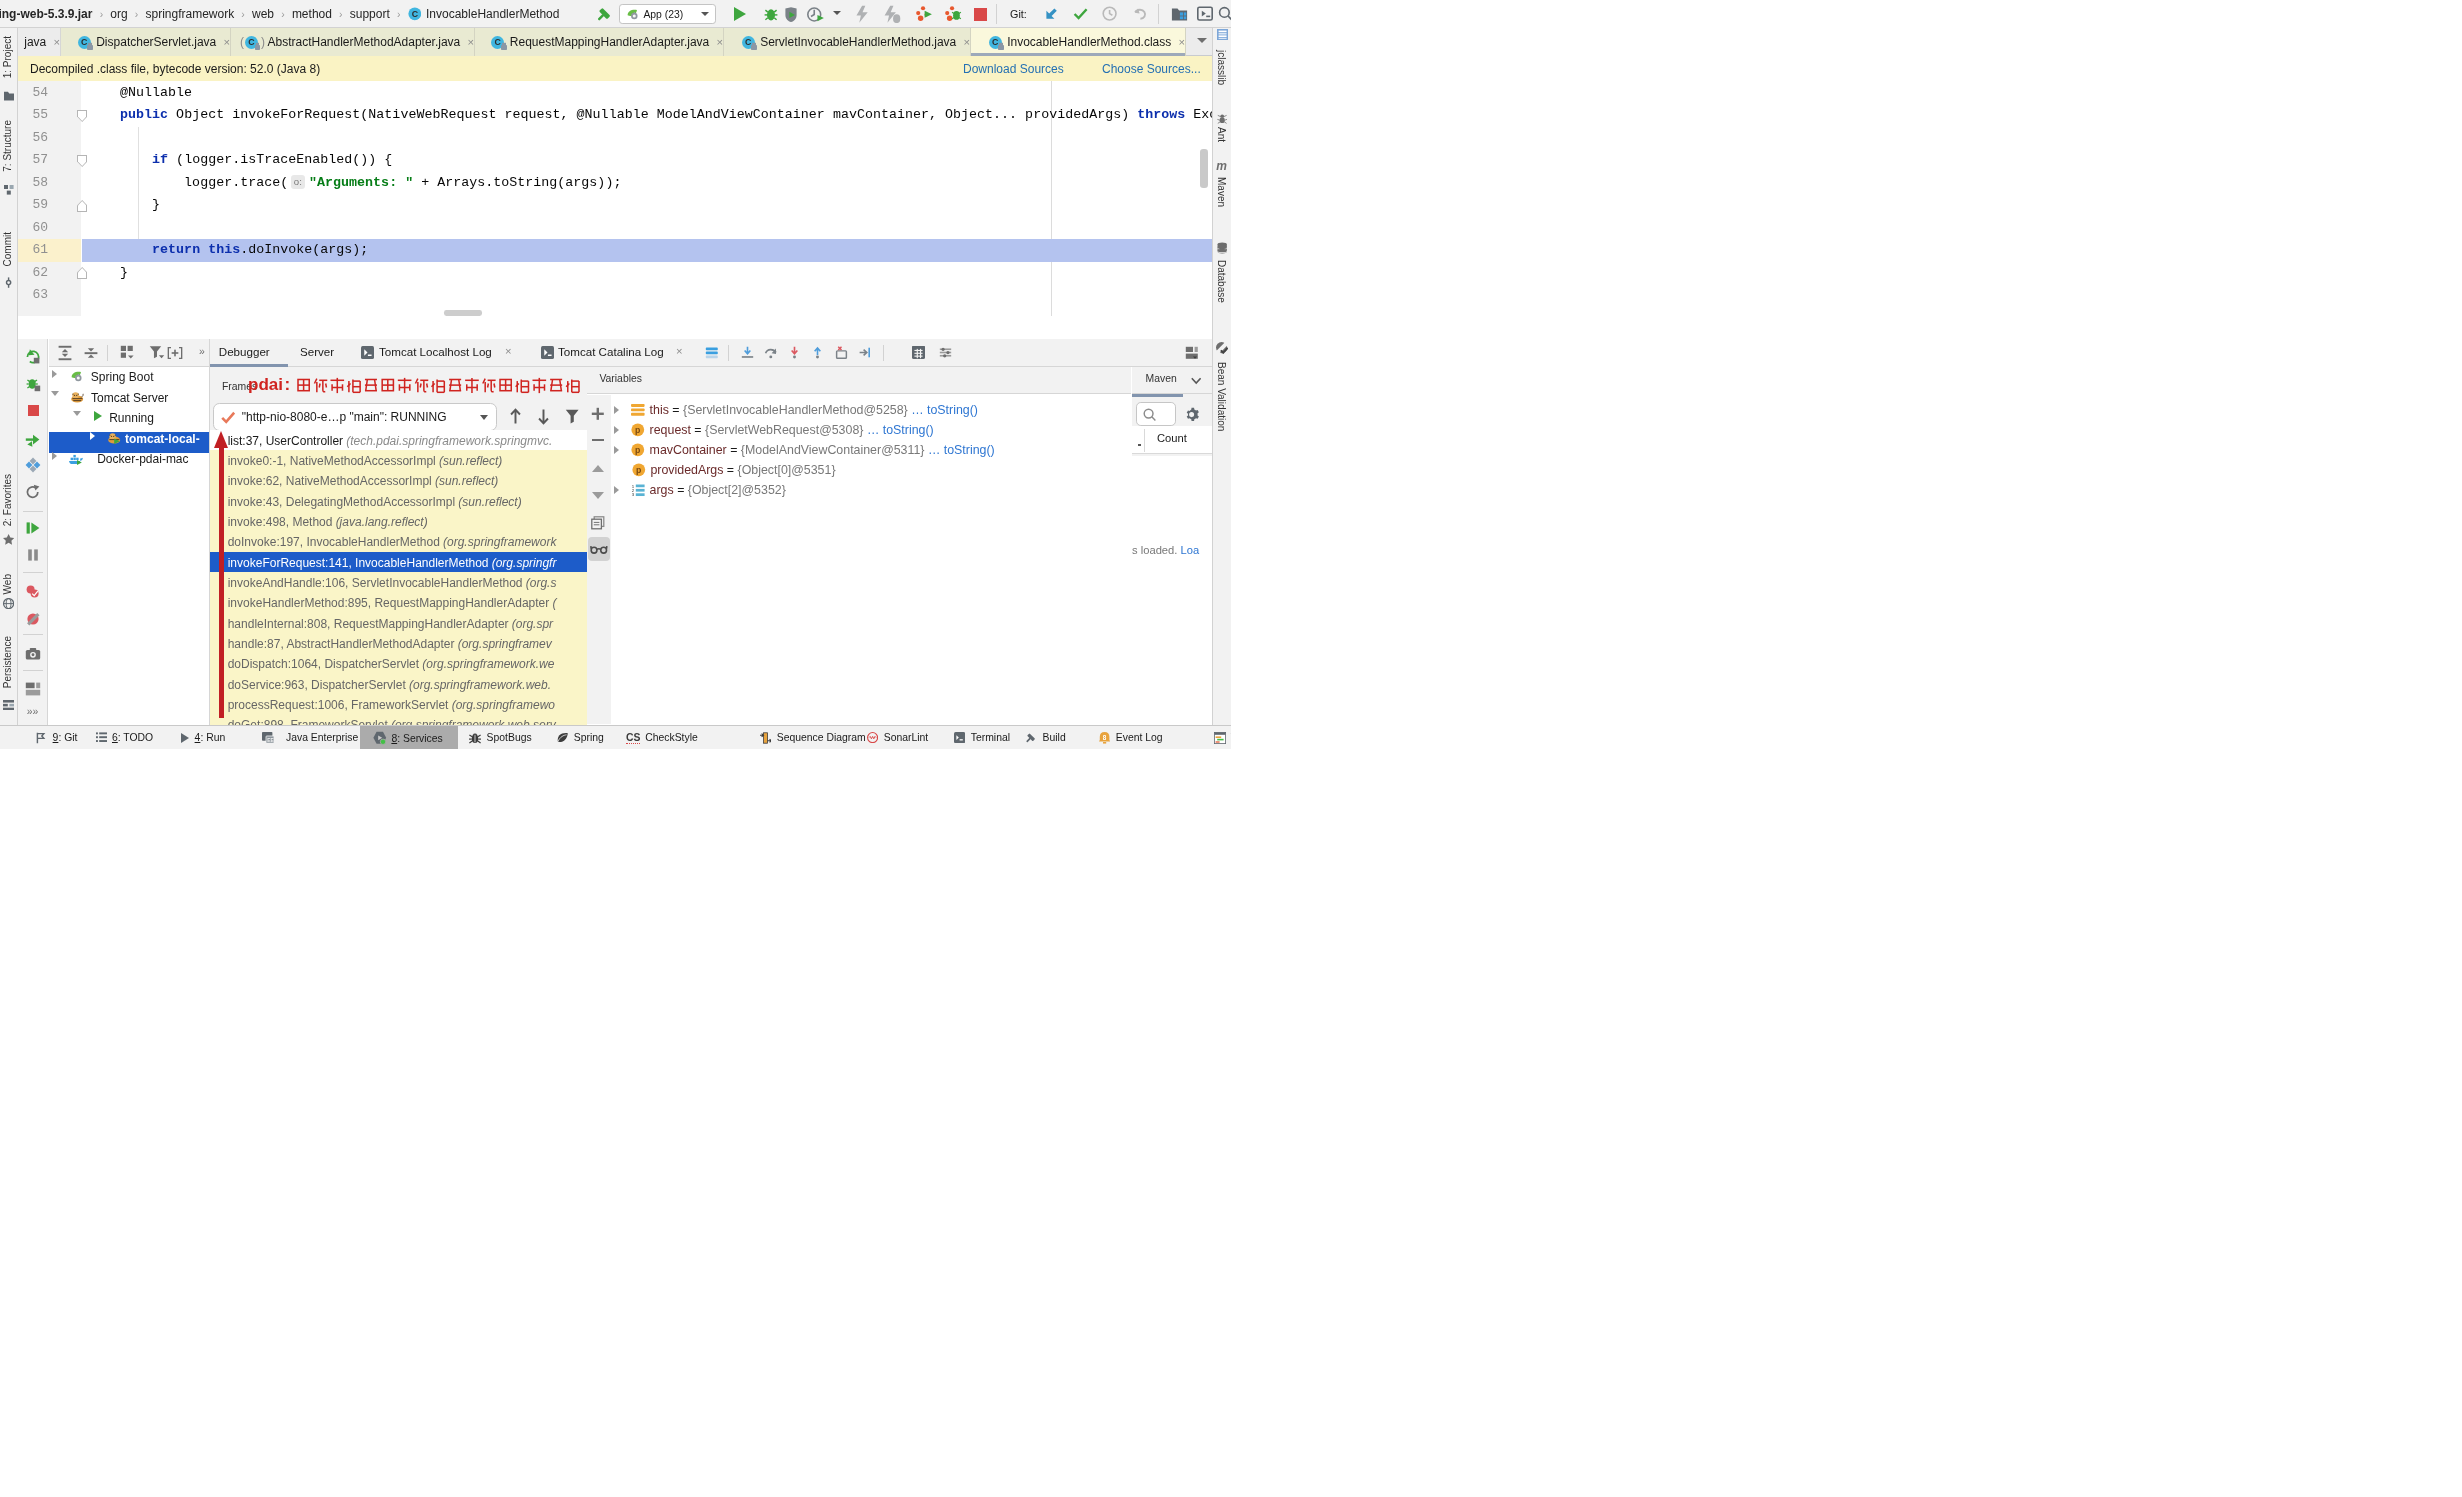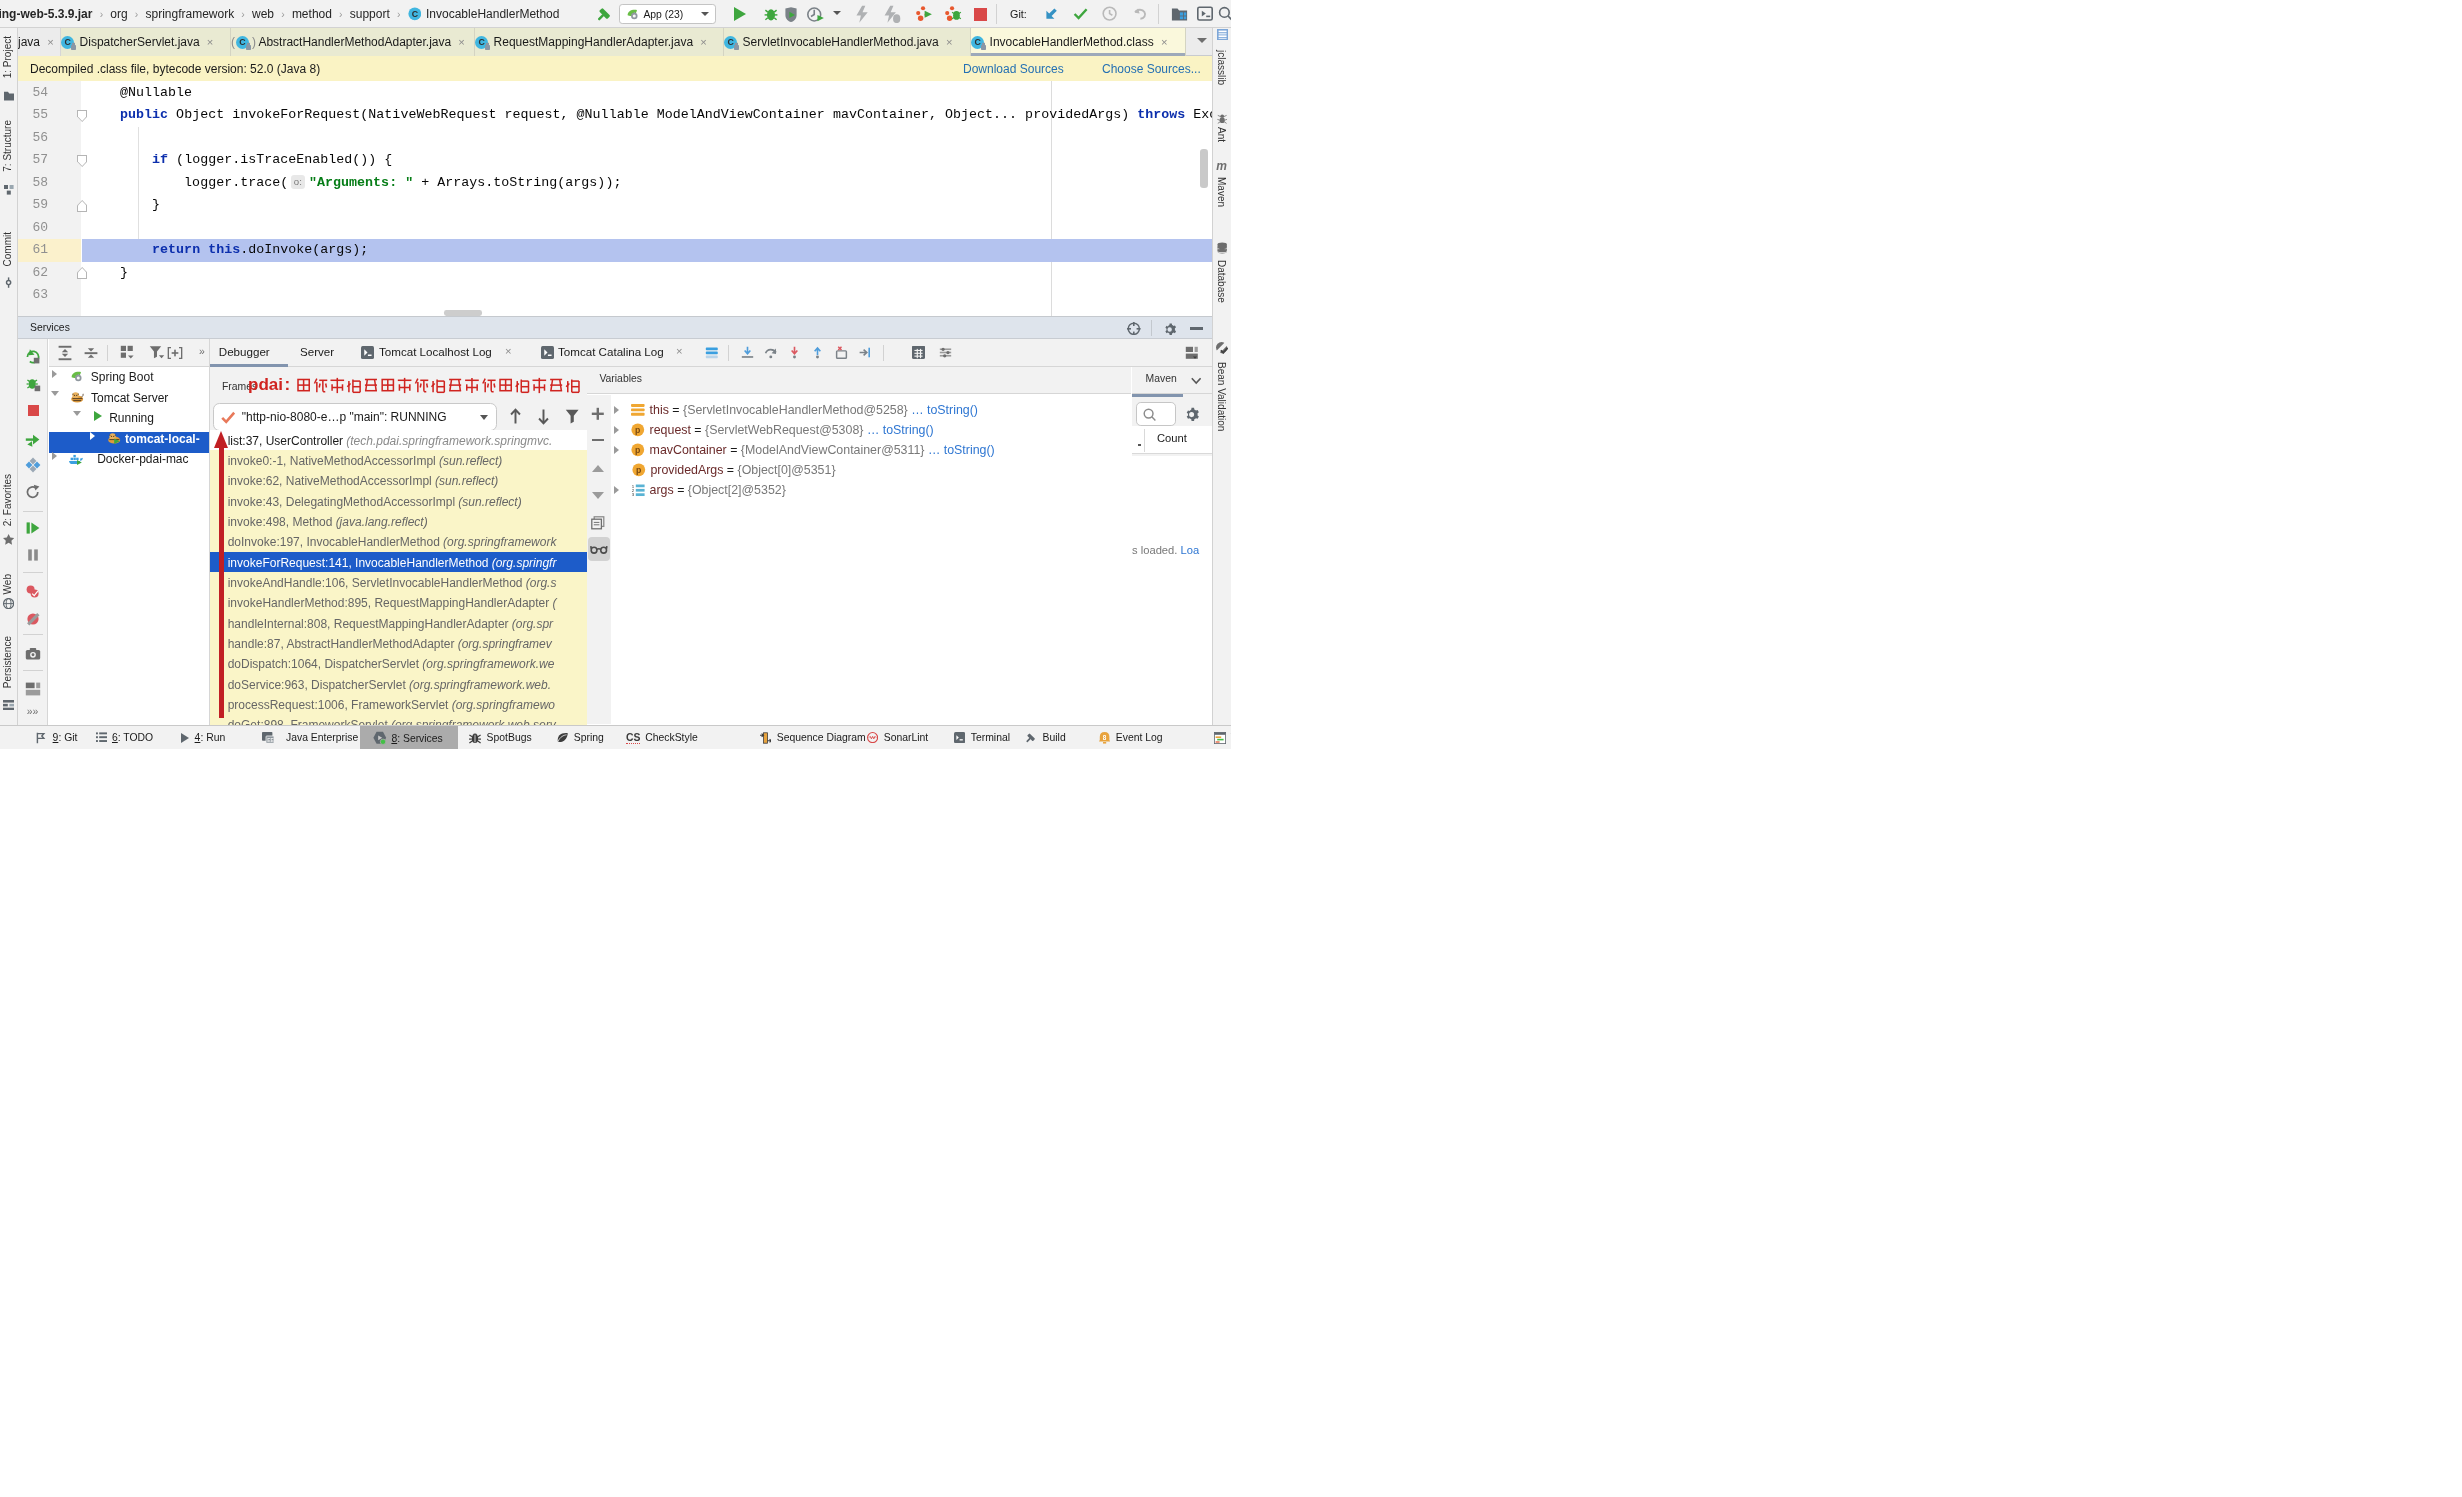--- a/index.html
+++ b/index.html
@@ -3,21 +3,21 @@
 *{margin:0;padding:0;box-sizing:border-box}
 html,body{width:1231px;height:749px;overflow:hidden}
 body{font-family:"Liberation Sans",sans-serif;font-size:10.4px;color:#1a1a1a;background:#fff;position:relative}
 .abs{position:absolute}
 
 #toolbar{position:absolute;left:0;top:0;width:1231px;height:28px;background:#f2f2f2;border-bottom:0.8px solid #d2d2d2}
 #crumbs{position:absolute;left:0;top:0;height:28px;display:flex;align-items:center;font-size:12px;color:#262626}
 #crumbs .sep{color:#9a9a9a;margin:0 7.2px;font-size:10.4px}
 
 #tabbar{position:absolute;left:18px;top:28px;width:1213px;height:28px;background:#ececec;display:flex;box-shadow:inset 0 -0.8px 0 0 #bcc0c6}
-.tab{height:28px;display:flex;align-items:center;justify-content:flex-start;background:#e9ead2;border-right:0.8px solid #d4d4c2;font-size:12px;color:#1a1a1a;position:relative;flex:none}
+.tab{height:28px;display:flex;align-items:center;justify-content:flex-end;background:#e9ead2;border-right:0.8px solid #d4d4c2;font-size:12px;color:#1a1a1a;position:relative;flex:none}
 .tab.gray{background:#ececec;border-right:0.8px solid #d6d6d6}
 .tab.active{background:#faf8dc}
 .tab.active:after{content:"";position:absolute;left:0;right:0;bottom:0;height:3.2px;background:#9da9ba}
 .tab .x{color:#8c8c8c;margin-left:7.2px;font-size:11.2px}
 .cicon{width:13px;height:13px;border-radius:50%;background:#40b6e0;display:inline-block;position:relative;margin-right:5.6px;flex:none}
 .cicon:before{content:"C";position:absolute;left:3.4px;top:1.2px;font-size:8.8px;font-weight:bold;color:#2d2d2d}
 .cicon:after{content:"";position:absolute;right:-2.4px;bottom:-1.6px;width:5.6px;height:4.8px;background:#8a97a5;border-radius:0.8px;box-shadow:0 -3.2px 0 -1px #8a97a5}
 
 #banner{position:absolute;left:18px;top:56px;width:1213px;height:26px;background:#faf3c4;display:flex;align-items:center;font-size:12px}
 #banner a{color:#2470b3;text-decoration:none}
@@ -320,37 +320,20 @@
     </svg>
 <div class="vtextr" style="top:232px">Database</div>
 <svg class="abs" style="left:3.2px;top:314px" width="12" height="12" viewBox="0 0 15 15">
       <circle cx="7" cy="7" r="7" fill="#6e6e6e"></circle>
       <rect x="5" y="-2" width="5" height="19" fill="#f2f2f2" transform="rotate(45 7.5 7.5)"></rect>
       <path d="M6 10.5 L9 13.5 L14.5 7.5" stroke="#444" stroke-width="2.4" fill="none"></path>
     </svg>
 <div class="vtextr" style="top:334px">Bean Validation</div>
 </div>
 <div id="svc">
-<div id="svctitle">
-      <span style="margin-left:12px;font-size:10.4px">Services</span>
-<svg class="abs" style="left:1109px;top:4.8px" width="13.6" height="13.6" viewBox="0 0 17 17">
-        <circle cx="8.5" cy="8.5" r="7" fill="none" stroke="#5f676e" stroke-width="1.8"></circle>
-        <g stroke="#5f676e" stroke-width="2">
-          <line x1="8.5" y1="0" x2="8.5" y2="5"></line>
-          <line x1="8.5" y1="12" x2="8.5" y2="17"></line>
-          <line x1="0" y1="8.5" x2="5" y2="8.5"></line>
-          <line x1="12" y1="8.5" x2="17" y2="8.5"></line>
-        </g>
-      </svg>
-<div class="abs" style="left:1133px;top:3.2px;width:0.8px;height:16px;background:#c3c8ce"></div>
-<svg class="abs" style="left:1145px;top:4.8px" width="13.6" height="13.6" viewBox="0 0 24 24">
-        <path fill="#5f676e" d="M12 8a4 4 0 1 0 0 8 4 4 0 0 0 0-8zm9.4 5.5l2.1 1.6-2 3.5-2.5-1a8 8 0 0 1-2.7 1.6l-.4 2.8h-4l-.4-2.8a8 8 0 0 1-2.7-1.6l-2.5 1-2-3.5 2.1-1.6a8 8 0 0 1 0-3l-2.1-1.6 2-3.5 2.5 1A8 8 0 0 1 11.5 4l.4-2.8h4l.4 2.8a8 8 0 0 1 2.7 1.6l2.5-1 2 3.5-2.1 1.6a8 8 0 0 1 0 3z" transform="translate(0,1.5) scale(0.98)"></path>
-      </svg>
-<div class="abs" style="left:1172px;top:10.4px;width:13px;height:2.4px;background:#5f676e"></div>
-</div>
 <div id="dbgstrip">
 
 <svg class="dicon" style="top:10px" width="16" height="16" viewBox="0 0 20 20">
         <path d="M3 10 a7 7 0 1 1 3 5.7" fill="none" stroke="#3ea63e" stroke-width="2.2"></path>
         <path d="M10 1 L4 6 L10 10 Z" fill="#3ea63e" transform="rotate(-40 7 6)"></path>
         <rect x="11" y="11" width="7" height="7" fill="#6e6e6e"></rect>
       </svg>
 
 <svg class="dicon" style="top:37px" width="16" height="16" viewBox="0 0 20 20">
         <ellipse cx="9" cy="10" rx="4.5" ry="6" fill="#3ea63e"></ellipse>

